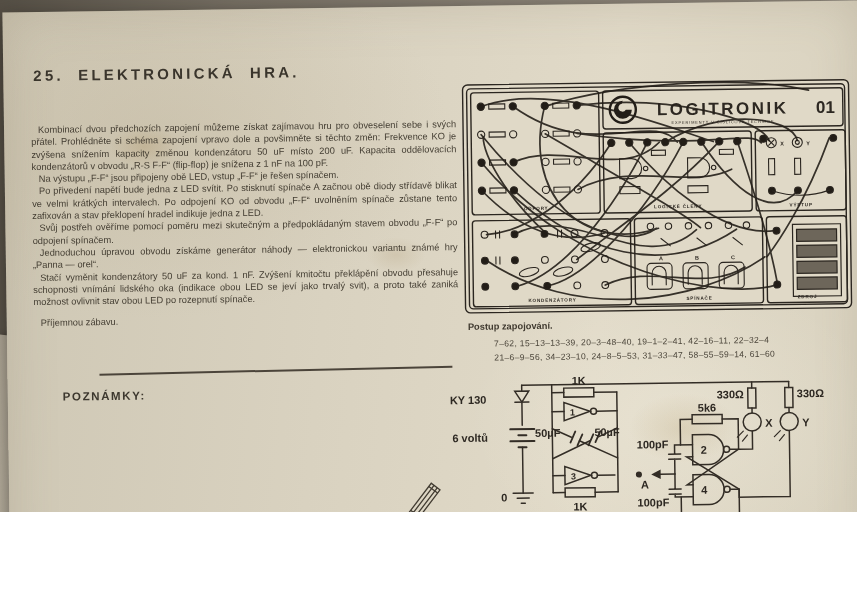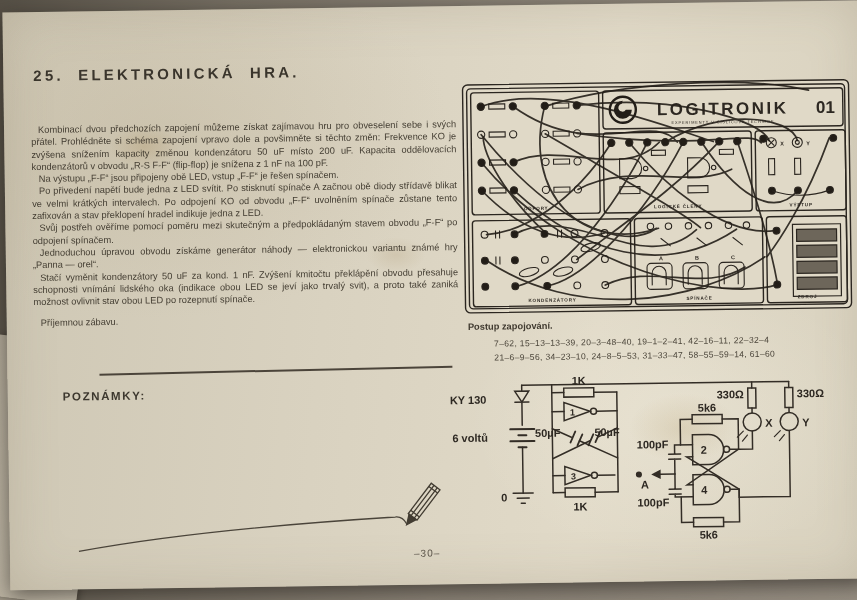--- a/index.html
+++ b/index.html
@@ -1,17 +1,17 @@
 <!DOCTYPE html>
 <html><head>
 <meta charset="utf-8">
 <style>
   * { margin:0; padding:0; box-sizing:border-box; }
   body { width:857px; height:600px; overflow:hidden; font-family:"Liberation Sans", sans-serif; }
-  .photo { position:relative; width:857px; height:600px; overflow:hidden;
+  .photo { position:relative; width:857px; height:512px; overflow:hidden;
     background:linear-gradient(100deg,#554f45,#766f63 25%,#8a8276 55%,#968e82); }
   .under-sheet { position:absolute; left:-18px; top:340px; width:110px; height:260px;
     background:linear-gradient(90deg,#b4ac9b,#c9c1b0); transform:rotate(7deg); box-shadow:2px 0 6px rgba(30,26,20,.4); }
   .under-sheet2 { position:absolute; left:-30px; top:420px; width:120px; height:200px;
     background:#a59d8d; transform:rotate(12deg); }
   .page { position:absolute; left:6px; top:7px; width:858px; height:578px;
     background:
       radial-gradient(ellipse 420px 260px at 18% 22%, rgba(190,178,152,.35), transparent 70%),
       radial-gradient(ellipse 300px 200px at 78% 72%, rgba(255,252,240,.25), transparent 70%),
       linear-gradient(96deg,#cec7b4,#d9d2c0 38%,#e1dac8 68%,#d9d2bf);

